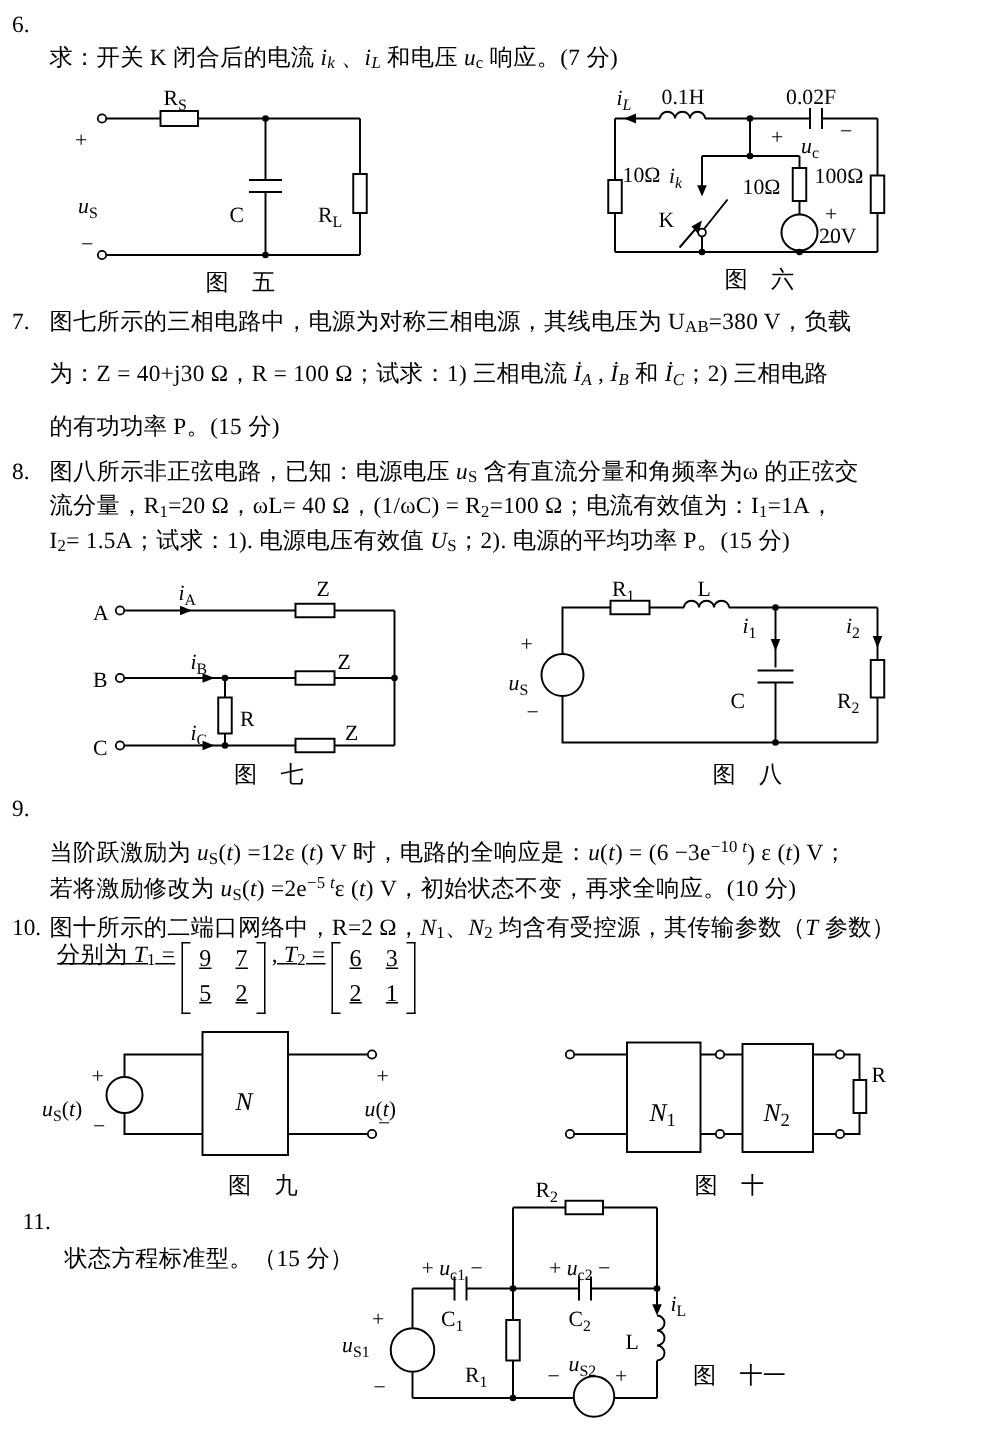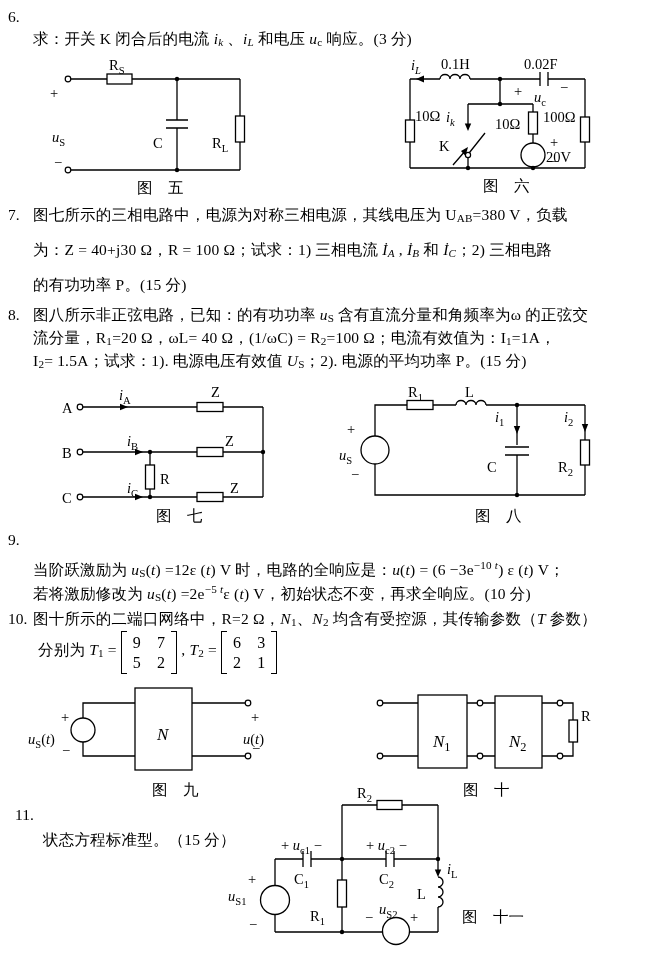--- a/index.html
+++ b/index.html
@@ -5,21 +5,21 @@
   html,body{margin:0;padding:0;background:#fff;}
   #page{position:relative;width:654px;height:955px;background:#fff;color:#000;
         font-family:"Liberation Serif","DejaVu Serif",serif;overflow:hidden;}
   .tl{position:absolute;white-space:nowrap;font-size:15.5px;letter-spacing:0.2px;line-height:18px;}
   .pnum{position:absolute;white-space:nowrap;font-size:15.5px;}
   .i{font-style:italic;}
   .sb{font-size:72%;vertical-align:-0.22em;}
   .isb{font-size:72%;vertical-align:-0.22em;font-style:italic;}
   .sp{font-size:72%;vertical-align:0.5em;}
   .isp{font-size:72%;vertical-align:0.5em;font-style:italic;}
-  .mrow{display:flex;align-items:center;}
+  .mrow{display:flex;text-decoration:underline;}
   .matrix{display:inline-flex;align-items:stretch;margin:0 4px;}
   .br{width:5px;border:1.7px solid #000;}
   .brl{border-right:none;}
   .brr{border-left:none;}
   .mc{display:grid;grid-template-columns:auto auto;column-gap:16px;row-gap:1px;
       padding:2px 6px;text-align:center;font-size:16px;line-height:19px;}
   svg.fig{position:absolute;overflow:visible;}
   svg.fig path, svg.fig line{stroke:#000;stroke-width:1.3;fill:none;}
   svg.fig rect{stroke:#000;stroke-width:1.3;fill:#fff;}
   svg.fig circle.src{stroke:#000;stroke-width:1.3;fill:#fff;}
@@ -29,21 +29,21 @@
   svg.fig text{font-family:"Liberation Serif","DejaVu Serif",serif;font-size:14.5px;fill:#000;}
   svg.fig text.cap{font-size:15.5px;}
   svg.fig text.big{font-size:17px;}
 </style>
 </head>
 <body>
 
 <div id="page">
 
   <span class="pnum" style="left:8px;top:8px">6.</span>
-  <div class="tl" style="left:33px;top:30px"><span>求：开关 K 闭合后的电流 </span><span class="i">i</span><span class="isb">k</span><span> 、</span><span class="i">i</span><span class="isb">L</span><span> 和电压 </span><span class="i">u</span><span class="sb">c</span><span> 响应。(3 分)</span></div>
+  <div class="tl" style="left:33px;top:30px"><span>求：开关 K 闭合后的电流 </span><span class="i">i</span><span class="isb">k</span><span> 、</span><span class="i">i</span><span class="isb">L</span><span> 和电压 </span><span class="i">u</span><span class="sb">c</span><span> 响应。(7 分)</span></div>
 
   <svg class="fig" style="left:0;top:55px" width="330" height="145" viewBox="0 55 330 145">
     <g>
       <path d="M71 79 H107 M132 79 H240 M240 79 V116 M240 142 V170 M71 170 H240 M177 79 V120 M177 128 V170"></path>
     </g>
     <g>
         <path d="M166 120 H188 M166 128 H188"></path>
       </g>
     <rect x="107" y="74" width="25" height="10"></rect>
     <rect x="235.5" y="116" width="9" height="26"></rect>
@@ -101,21 +101,21 @@
     <text x="551" y="166"><tspan>−</tspan></text>
     <text class="cap" x="483" y="191">图　六</text>
   </svg>
 
   <span class="pnum" style="left:8px;top:206px">7.</span>
   <div class="tl" style="left:33px;top:206px"><span>图七所示的三相电路中，电源为对称三相电源，其线电压为 U</span><span class="sb">AB</span><span>=380 V，负载</span></div>
   <div class="tl" style="left:33px;top:241px"><span>为：Z = 40+j30 Ω，R = 100 Ω；试求：1) 三相电流 </span><span class="i">İ</span><span class="isb">A</span><span> , </span><span class="i">İ</span><span class="isb">B</span><span> 和 </span><span class="i">İ</span><span class="isb">C</span><span>；2) 三相电路</span></div>
   <div class="tl" style="left:33px;top:276px"><span>的有功功率 P。(15 分)</span></div>
 
   <span class="pnum" style="left:8px;top:306px">8.</span>
-  <div class="tl" style="left:33px;top:306px"><span>图八所示非正弦电路，已知：的有功功率 </span><span class="i">u</span><span class="sb">S</span><span> 含有直流分量和角频率为ω 的正弦交</span></div>
+  <div class="tl" style="left:33px;top:306px"><span>图八所示非正弦电路，已知：电源电压 </span><span class="i">u</span><span class="sb">S</span><span> 含有直流分量和角频率为ω 的正弦交</span></div>
   <div class="tl" style="left:33px;top:329px"><span>流分量，R</span><span class="sb">1</span><span>=20 Ω，ωL= 40 Ω，(1/ωC) = R</span><span class="sb">2</span><span>=100 Ω；电流有效值为：I</span><span class="sb">1</span><span>=1A，</span></div>
   <div class="tl" style="left:33px;top:352px"><span>I</span><span class="sb">2</span><span>= 1.5A；试求：1). 电源电压有效值 </span><span class="i">U</span><span class="sb">S</span><span>；2). 电源的平均功率 P。(15 分)</span></div>
 
   <svg class="fig" style="left:0;top:385px" width="330" height="140" viewBox="0 385 330 140">
     <g>
       <path d="M83 407 H197 M223 407 H263 M263 407 V497 M83 452 H197 M223 452 H263 M83 497 H197 M223 497 H263 M150 452 V465 M150 489 V497"></path>
     </g>
     <rect x="197" y="402.5" width="26" height="9"></rect>
     <rect x="197" y="447.5" width="26" height="9"></rect>
     <rect x="197" y="492.5" width="26" height="9"></rect>

